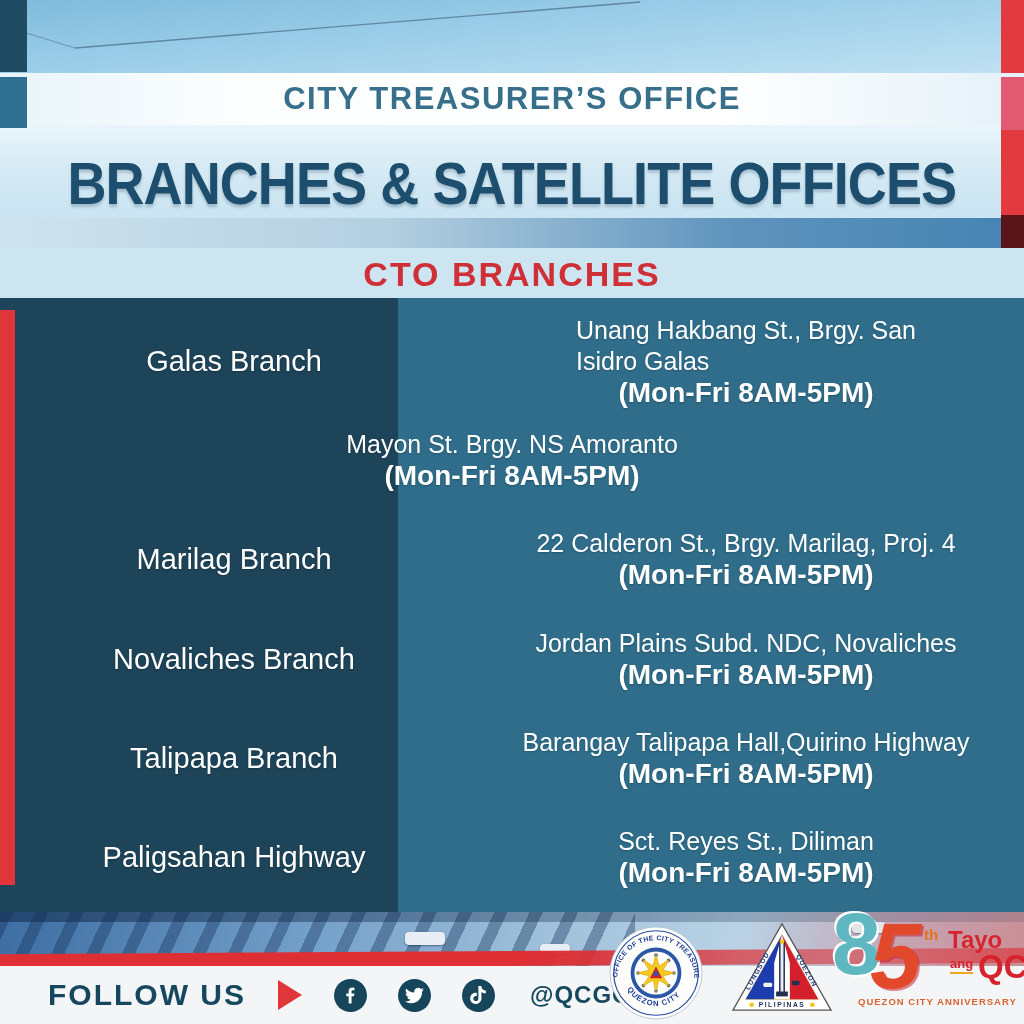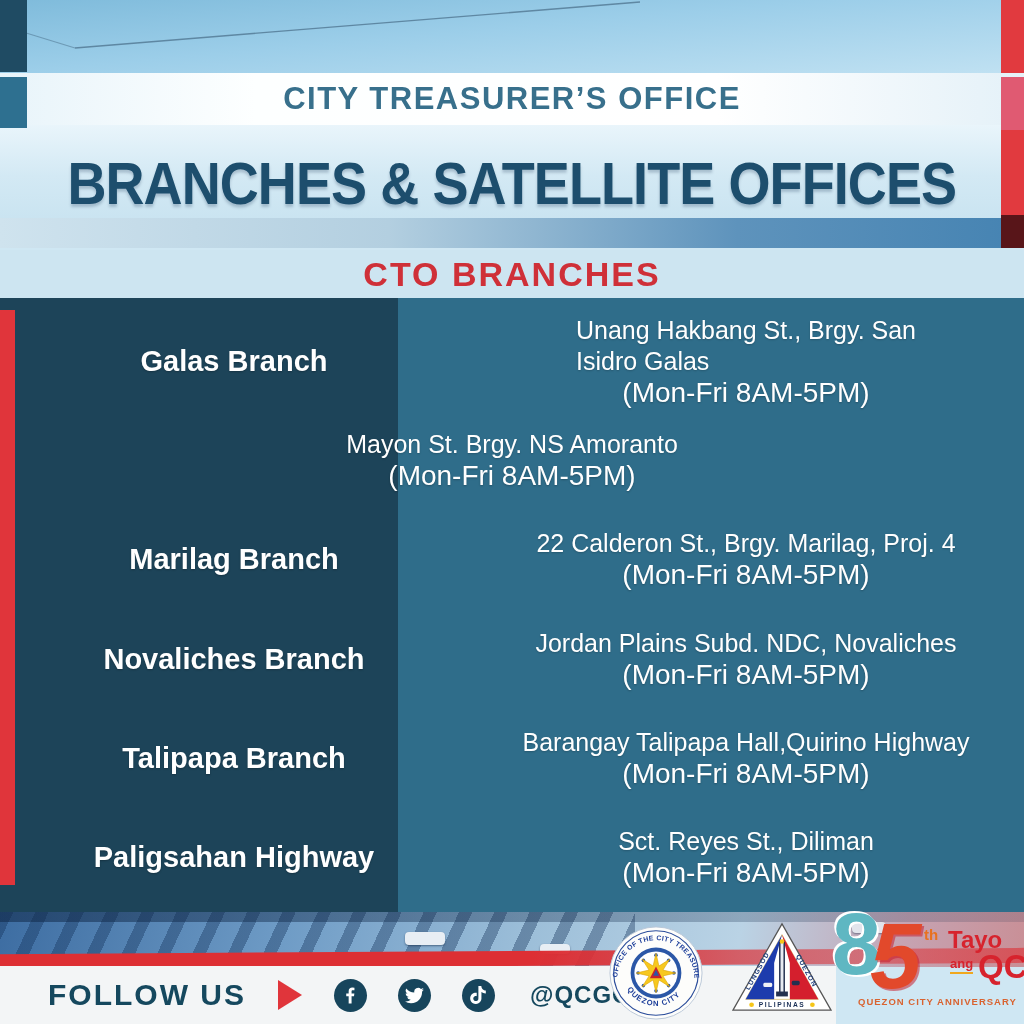--- a/index.html
+++ b/index.html
@@ -35,42 +35,42 @@
   .tr-red2{left:1001px;top:130px;width:23px;height:85px;background:#e13a3f;}
   .tr-maroon{left:1001px;top:215px;width:23px;height:33px;background:#581519;}
   .red-left-bar{left:0;top:310px;width:15px;height:575px;background:#e0353b;}
   
   .table-left{left:0;top:298px;width:398px;height:617px;background:#1d4459;}
   .table-right{left:398px;top:298px;width:626px;height:625px;background:#2f6d8a;}
   .rows{left:0;top:298px;width:1024px;height:617px;display:flex;flex-direction:column;
     padding:14px 0 8px;box-sizing:border-box;}
   .branch-row{flex:1;display:flex;}
   .cell-name{width:468px;display:flex;align-items:center;justify-content:center;
-    color:#ffffff;font-size:29px;font-weight:700;text-shadow:0 1px 2px rgba(0,0,0,.25);}
+    color:#ffffff;font-size:29px;font-weight:400;text-shadow:0 1px 2px rgba(0,0,0,.25);}
   .cell-info{flex:1;display:flex;flex-direction:column;align-items:center;justify-content:center;
     color:#ffffff;}
   .addr{font-size:25px;line-height:1.24;text-align:left;white-space:pre-line;
     max-width:525px;text-shadow:0 1px 2px rgba(0,0,0,.2);}
-  .hours{font-size:28px;font-weight:400;text-shadow:0 1px 2px rgba(0,0,0,.25);}
+  .hours{font-size:28px;font-weight:700;text-shadow:0 1px 2px rgba(0,0,0,.25);}
   
   .photo{left:0;top:912px;width:1024px;height:55px;
     background:linear-gradient(100deg,#3d6da2 0%,#6f9cc6 28%,#9dbfd9 52%,#bad3e5 72%,#c6a3b2 88%,#c98f96 100%);}
   .photo .streaks{position:absolute;inset:0;
     background:repeating-linear-gradient(115deg,rgba(18,48,88,.38) 0 12px,rgba(255,255,255,0) 12px 32px);
     width:62%;}
   .photo .rail{position:absolute;left:0;top:0;width:100%;height:10px;
     background:linear-gradient(90deg,rgba(16,40,72,.55),rgba(16,40,72,.15));}
   .car{position:absolute;background:#e8eef4;border-radius:4px;box-shadow:0 1px 2px rgba(10,30,60,.5);}
   .car1{left:405px;top:932px;width:40px;height:13px;}
   .car2{left:540px;top:944px;width:30px;height:10px;}
   .car3{left:852px;top:922px;width:34px;height:11px;opacity:.85;}
   .red-stripe{left:-4px;top:951px;width:1032px;height:15px;transform:rotate(-.35deg);
     background:linear-gradient(90deg,#dd2f34 0%,#dd2f34 52%,rgba(221,47,52,.78) 68%,rgba(221,47,52,.5) 84%,rgba(221,47,52,.62) 100%);}
   
-  .footer{left:0;top:966px;width:836px;height:58px;background:#f3f5f6;
+  .footer{left:0;top:966px;width:1024px;height:58px;background:#f3f5f6;
     display:flex;align-items:center;padding-left:48px;box-sizing:border-box;gap:30px;}
   .follow-text{color:#15485e;font-size:30px;font-weight:800;letter-spacing:2px;}
   .play{width:0;height:0;border-left:24px solid #e0353b;
     border-top:15px solid transparent;border-bottom:15px solid transparent;margin:0 2px;}
   .soc{width:33px;height:33px;border-radius:50%;background:#17455c;display:flex;
     align-items:center;justify-content:center;margin-right:1px;}
   .handle-text{color:#15485e;font-size:24px;font-weight:800;letter-spacing:1px;margin-left:4px;}
   
   .seal{left:609px;top:926px;width:94px;height:94px;}
   .qcseal{left:731px;top:921px;width:102px;height:92px;}

